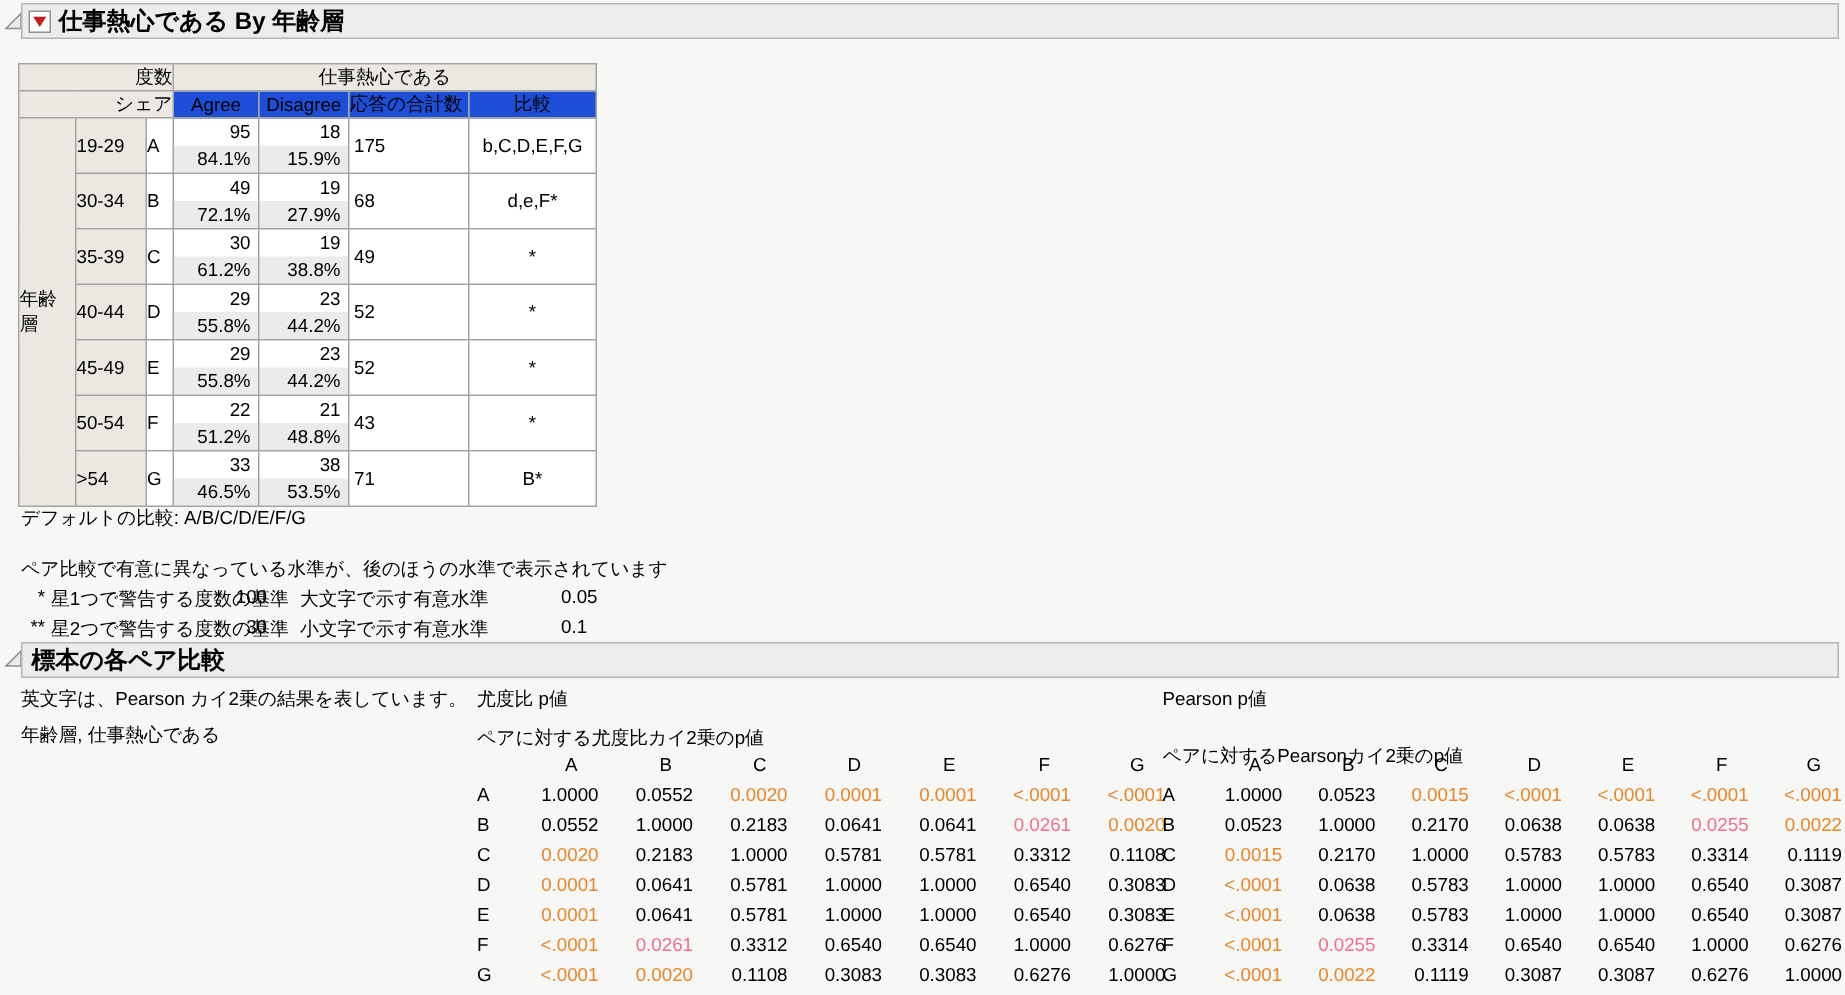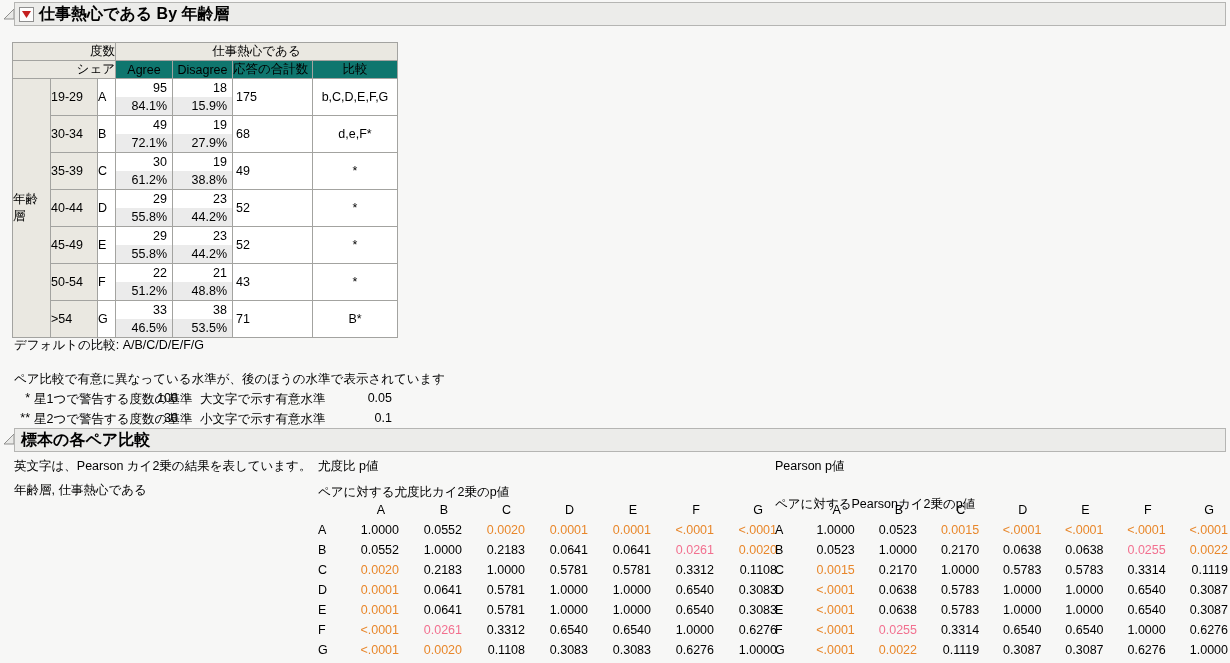--- a/index.html
+++ b/index.html
@@ -27,40 +27,40 @@
     position:absolute;left:12px;top:42px;border-collapse:collapse;
     background:#fff;font-size:12.5px;
   }
   table.cont td,table.cont th{
     border:1px solid #a3a3a0;padding:0;font-weight:normal;
     box-sizing:border-box;vertical-align:middle;
   }
   table.cont .hdr{background:#eae8e1;}
   .corner{ text-align:right;padding:0 4px 0 0;height:17px;background:#efeee9;}
   .grouphdr{text-align:center;height:17px;background:#eae8e1;}
-  .colhdr{text-align:center;height:17px;background:#0f766e;padding:0 4px;}
+  .colhdr{text-align:center;height:17px;background:#1d4ed8;padding:0 4px;}
   .rowgroup{background:#eae8e1;text-align:left;padding:0 2px;width:38px;}
   .rangecell{background:#eae8e1;text-align:left;padding:0 4px;width:47px;}
   .lettercell{background:#fff;text-align:left;padding:0 3px;width:18px;}
   .numcol{width:57px;}
   .numcol2{width:60px;}
   .totcol{width:80px;vertical-align:top;text-align:left;}
   .cmpcol{width:85px;text-align:center;}
   .cnt{height:18px;line-height:18px;text-align:right;padding-right:5px;}
   .pct{height:18px;line-height:18px;text-align:right;padding-right:5px;background:#ebebeb;}
   .tot{height:18px;line-height:18px;padding-left:3px;}
   td.datacell{border-color:#8b8b88;}
   
   .tline{position:absolute;white-space:nowrap;}
   .starline{position:absolute;height:16px;width:600px;}
   .starline .star{position:absolute;left:12px;width:18px;text-align:right;}
   .starline .lab1{position:absolute;left:34px;}
   .starline .val1{position:absolute;left:136px;width:42px;text-align:right;}
   .starline .lab2{position:absolute;left:200px;}
-  .starline .val2{position:absolute;left:346px;width:46px;text-align:right;}
+  .starline .val2{position:absolute;left:374px;width:46px;}
   
   table.pmat{position:absolute;border-collapse:collapse;font-size:12.5px;}
   table.pmat th,table.pmat td{
     padding:0;font-weight:normal;height:20px;line-height:20px;box-sizing:border-box;
   }
   table.pmat .rlab{width:26px;text-align:left;padding-left:6px;}
   table.pmat .pv{width:63px;text-align:right;padding-right:2px;}
   table.pmat thead th.pv{text-align:right;padding-right:16px;}
 </style>
 </head>

